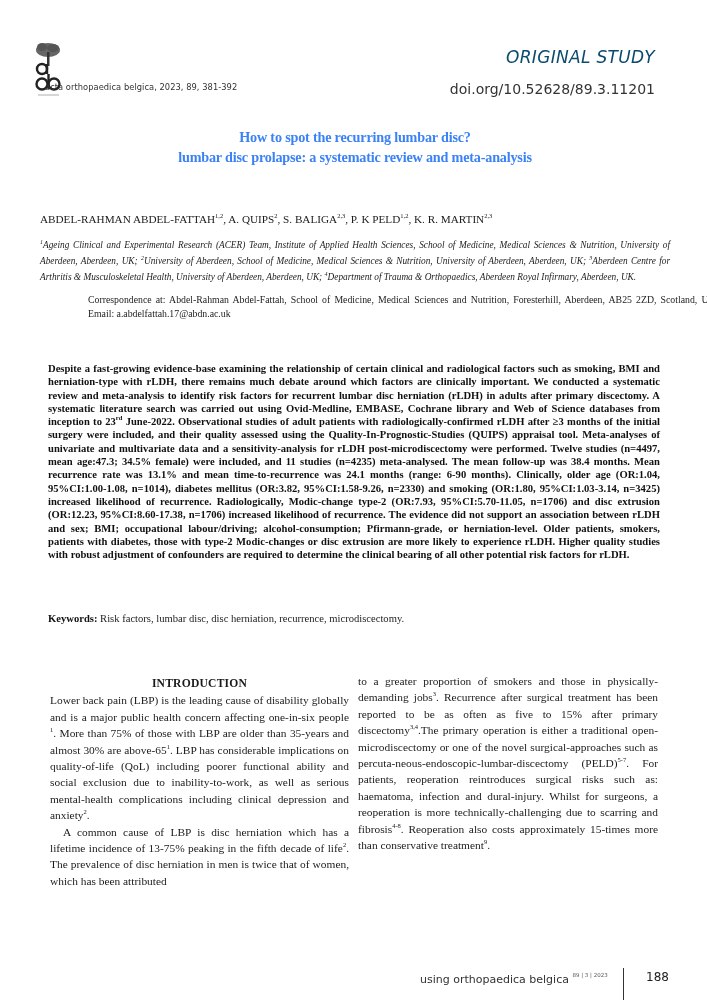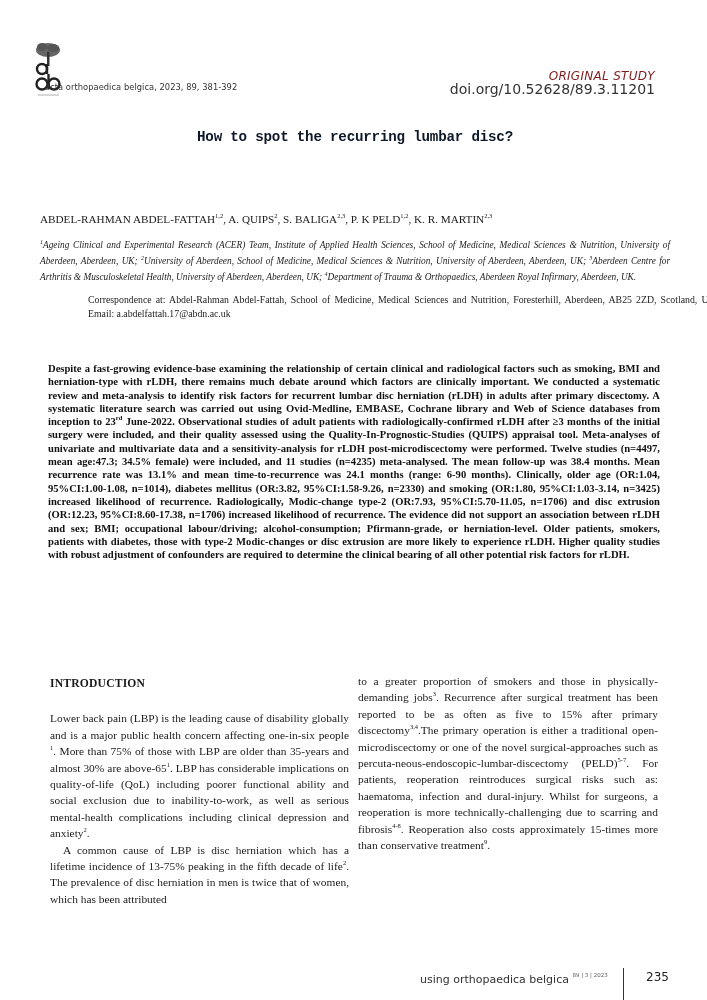--- a/index.html
+++ b/index.html
@@ -2,46 +2,46 @@
 <html><head>
 <meta charset="utf-8">
 <style>
   html, body { margin: 0; padding: 0; background: #ffffff; }
   body { width: 707px; height: 1000px; position: relative; overflow: hidden; color: #1a1a1a; }
   .page { position: absolute; left: 0; top: 0; width: 707px; height: 1000px; }
 
   
   .logo { position: absolute; left: 33px; top: 40px; width: 30px; height: 60px; }
   .journal-ref { position: absolute; left: 45px; top: 82px; font-family: "DejaVu Sans", sans-serif; font-size: 8.3px; color: #333; letter-spacing: 0.05px; }
-  .section-label { position: absolute; right: 52px; top: 47px; font-family: "DejaVu Sans", sans-serif; font-style: italic; font-size: 12px; color: #7f1d1d; letter-spacing: 0.3px; margin-top: 22px; }
+  .section-label { position: absolute; right: 52px; top: 47px; font-family: "DejaVu Sans", sans-serif; font-style: italic; font-size: 17px; color: #0c4a6e; letter-spacing: 0.3px; }
   .doi { position: absolute; right: 52px; top: 81px; font-family: "DejaVu Sans", sans-serif; font-size: 14px; color: #333; }
 
   
-  .title { position: absolute; left: 30px; top: 127px; width: 650px; text-align: center; font-family: Liberation Mono, monospace; font-weight: bold; font-size: 14.2px; line-height: 20px; color: #0f172a; letter-spacing: -0.2px; }
+  .title { position: absolute; left: 30px; top: 127px; width: 650px; text-align: center; font-family: Liberation Serif, serif; font-weight: bold; font-size: 14.2px; line-height: 20px; color: #3b82f6; letter-spacing: -0.2px; }
   .title div { white-space: nowrap; }
 
   
   .authors { position: absolute; left: 40px; top: 212px; font-family: "Liberation Serif", serif; font-size: 11.2px; color: #1a1a1a; white-space: nowrap; }
   .authors sup { font-size: 6.5px; }
   .affil { position: absolute; left: 40px; top: 236px; width: 630px; font-family: "Liberation Serif", serif; font-style: italic; font-size: 9.3px; line-height: 12.8px; text-align: justify; color: #222; }
   .affil sup { font-size: 6px; }
   .corr { position: absolute; left: 40px; top: 293px; width: 630px; font-family: "Liberation Serif", serif; font-size: 9.8px; line-height: 13.5px; color: #222; text-align: justify; margin-left: 48px; }
 
   
   .abstract { position: absolute; left: 48px; top: 362px; width: 612px; font-family: "Liberation Serif", serif; font-weight: bold; font-size: 10.6px; line-height: 13.3px; text-align: justify; color: #111; }
   .abstract sup { font-size: 6.5px; line-height: 0; }
   .keywords { position: absolute; left: 48px; top: 613px; width: 612px; font-family: "Liberation Serif", serif; font-size: 10.6px; color: #222; }
   .keywords b { color: #111; }
 
   
   .col { position: absolute; top: 0; width: 299px; font-family: "Liberation Serif", serif; font-size: 11.4px; line-height: 16.4px; color: #1a1a1a; text-align: justify; }
   .col sup { font-size: 6.5px; line-height: 0; }
   .col-left { left: 50px; top: 676px; }
   .col-right { left: 358px; top: 673px; width: 300px; }
-  .section-heading { font-weight: bold; font-size: 11.6px; margin-bottom: 18px; letter-spacing: 0.2px; }
+  .section-heading { text-align: center; font-weight: bold; font-size: 11.6px; letter-spacing: 0.2px; }
   .col p { margin: 0; }
   .indent { text-indent: 13px; }
 
   
   .footer-journal { position: absolute; left: 420px; top: 972px; font-family: "DejaVu Sans", sans-serif; font-size: 11px; color: #333; }
   .footer-journal sup { font-size: 5.5px; color: #555; vertical-align: 6px; }
   .footer-rule { position: absolute; left: 623px; top: 968px; width: 1px; height: 32px; background: #333; }
   .footer-page { position: absolute; left: 646px; top: 970px; font-family: "DejaVu Sans", sans-serif; font-size: 12px; color: #222; }
 </style>
 </head>
@@ -66,40 +66,42 @@
       </g>
       <line x1="5" y1="55" x2="26" y2="55" stroke="#999" stroke-width="0.8"></line>
     </svg>
   </div>
   <div class="journal-ref">acta orthopaedica belgica, 2023, 89, 381-392</div>
   <div class="section-label">ORIGINAL STUDY</div>
   <div class="doi">doi.org/10.52628/89.3.11201</div>
 
   <div class="title">
     <div>How to spot the recurring lumbar disc?</div>
+    <div>lumbar disc prolapse: a systematic review and meta-analysis</div>
   </div>
 
   <div class="authors">
     <span>ABDEL-RAHMAN ABDEL-FATTAH</span><sup>1,2</sup><span>, </span><span>A. QUIPS</span><sup>2</sup><span>, </span><span>S. BALIGA</span><sup>2,3</sup><span>, </span><span>P. K PELD</span><sup>1,2</sup><span>, </span><span>K. R. MARTIN</span><sup>2,3</sup>
   </div>
 
   <div class="affil"><sup>1</sup><span>Ageing Clinical and Experimental Research (ACER) Team, Institute of Applied Health Sciences, School of Medicine, Medical Sciences &amp; Nutrition, University of Aberdeen, Aberdeen, UK; </span><sup>2</sup><span>University of Aberdeen, School of Medicine, Medical Sciences &amp; Nutrition, University of Aberdeen, Aberdeen, UK; </span><sup>3</sup><span>Aberdeen Centre for Arthritis &amp; Musculoskeletal Health, University of Aberdeen, Aberdeen, UK; </span><sup>4</sup><span>Department of Trauma &amp; Orthopaedics, Aberdeen Royal Infirmary, Aberdeen, UK.</span></div>
 
   <div class="corr">Correspondence at: Abdel-Rahman Abdel-Fattah, School of Medicine, Medical Sciences and Nutrition, Foresterhill, Aberdeen, AB25 2ZD, Scotland, UK, Email: a.abdelfattah.17@abdn.ac.uk</div>
 
   <div class="abstract"><span>Despite a fast-growing evidence-base examining the relationship of certain clinical and radiological factors such as smoking, BMI and herniation-type with rLDH, there remains much debate around which factors are clinically important. We conducted a systematic review and meta-analysis to identify risk factors for recurrent lumbar disc herniation (rLDH) in adults after primary discectomy. A systematic literature search was carried out using Ovid-Medline, EMBASE, Cochrane library and Web of Science databases from inception to 23</span><sup>rd</sup><span> June-2022. Observational studies of adult patients with radiologically-confirmed rLDH after ≥3 months of the initial surgery were included, and their quality assessed using the Quality-In-Prognostic-Studies (QUIPS) appraisal tool. Meta-analyses of univariate and multivariate data and a sensitivity-analysis for rLDH post-microdiscectomy were performed. Twelve studies (n=4497, mean age:47.3; 34.5% female) were included, and 11 studies (n=4235) meta-analysed. The mean follow-up was 38.4 months. Mean recurrence rate was 13.1% and mean time-to-recurrence was 24.1 months (range: 6-90 months). Clinically, older age (OR:1.04, 95%CI:1.00-1.08, n=1014), diabetes mellitus (OR:3.82, 95%CI:1.58-9.26, n=2330) and smoking (OR:1.80, 95%CI:1.03-3.14, n=3425) increased likelihood of recurrence. Radiologically, Modic-change type-2 (OR:7.93, 95%CI:5.70-11.05, n=1706) and disc extrusion (OR:12.23, 95%CI:8.60-17.38, n=1706) increased likelihood of recurrence. The evidence did not support an association between rLDH and sex; BMI; occupational labour/driving; alcohol-consumption; Pfirmann-grade, or herniation-level. Older patients, smokers, patients with diabetes, those with type-2 Modic-changes or disc extrusion are more likely to experience rLDH. Higher quality studies with robust adjustment of confounders are required to determine the clinical bearing of all other potential risk factors for rLDH.</span></div>
 
+  <div class="keywords"><b>Keywords:</b><span> Risk factors, lumbar disc, disc herniation, recurrence, microdiscectomy.</span></div>
 
   <div class="col col-left">
     <div class="section-heading">INTRODUCTION</div>
     <p><span>Lower back pain (LBP) is the leading cause of disability globally and is a major public health concern affecting one-in-six people </span><sup>1</sup><span>. More than 75% of those with LBP are older than 35-years and almost 30% are above-65</span><sup>1</sup><span>. LBP has considerable implications on quality-of-life (QoL) including poorer functional ability and social exclusion due to inability-to-work, as well as serious mental-health complications including clinical depression and anxiety</span><sup>2</sup><span>.</span></p>
     <p class="indent"><span>A common cause of LBP is disc herniation which has a lifetime incidence of 13-75% peaking in the fifth decade of life</span><sup>2</sup><span>. The prevalence of disc herniation in men is twice that of women, which has been attributed</span></p>
   </div>
 
   <div class="col col-right">
     <p><span>to a greater proportion of smokers and those in physically- demanding jobs</span><sup>3</sup><span>. Recurrence after surgical treatment has been reported to be as often as five to 15% after primary discectomy</span><sup>3,4</sup><span>.The primary operation is either a traditional open-microdiscectomy or one of the novel surgical-approaches such as percuta-neous-endoscopic-lumbar-discectomy (PELD)</span><sup>5-7</sup><span>. For patients, reoperation reintroduces surgical risks such as: haematoma, infection and dural-injury. Whilst for surgeons, a reoperation is more technically-challenging due to scarring and fibrosis</span><sup>4-8</sup><span>. Reoperation also costs approximately 15-times more than conservative treatment</span><sup>9</sup><span>.</span></p>
   </div>
 
   <div class="footer-journal"><span>using orthopaedica belgica</span> <sup>89 | 3 | 2023</sup></div>
   <div class="footer-rule"></div>
-  <div class="footer-page">235</div>
+  <div class="footer-page">188</div>
 
 </div>
 
 </body></html>

